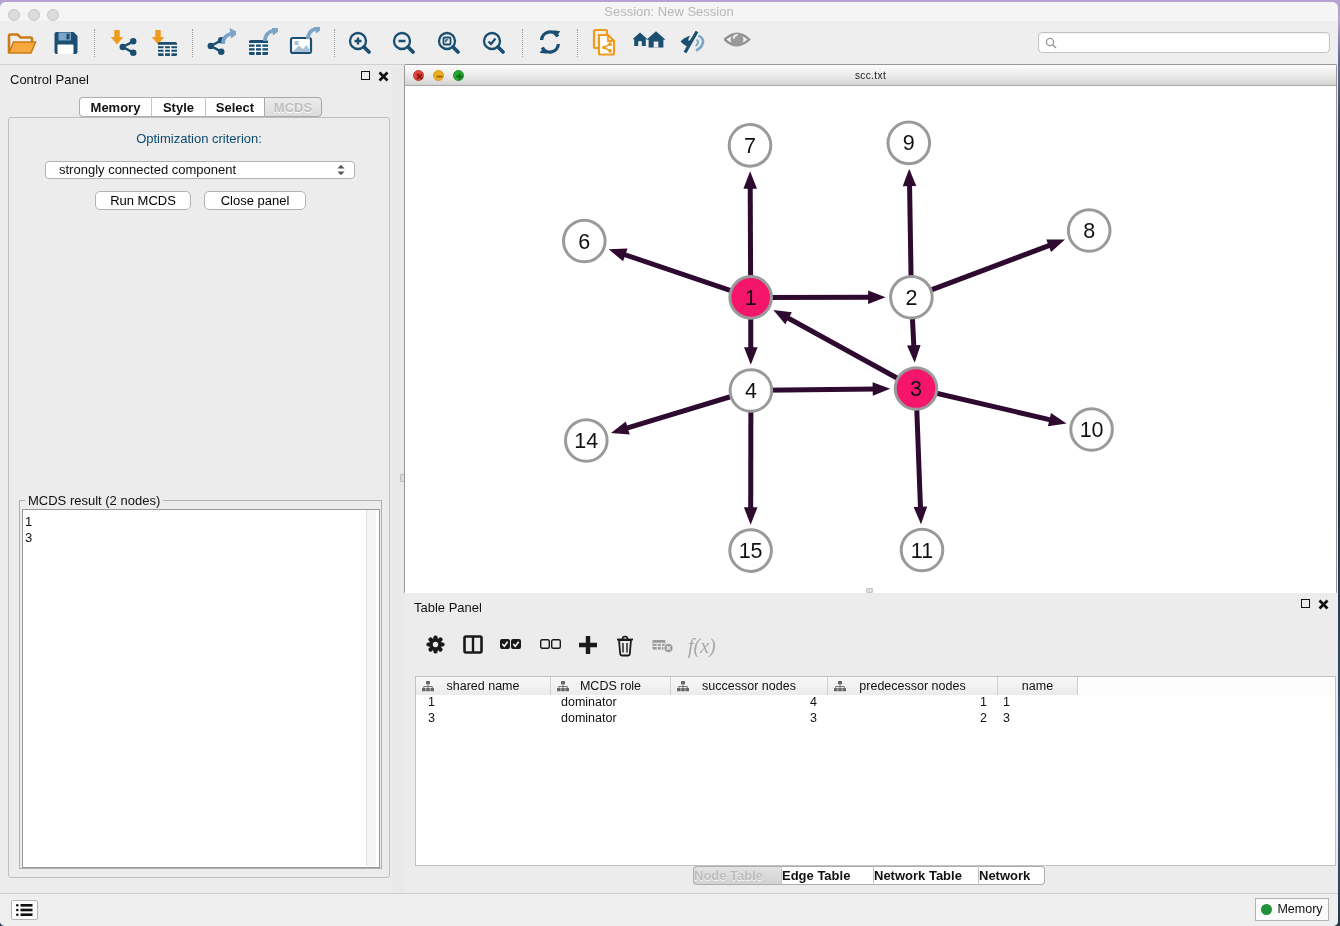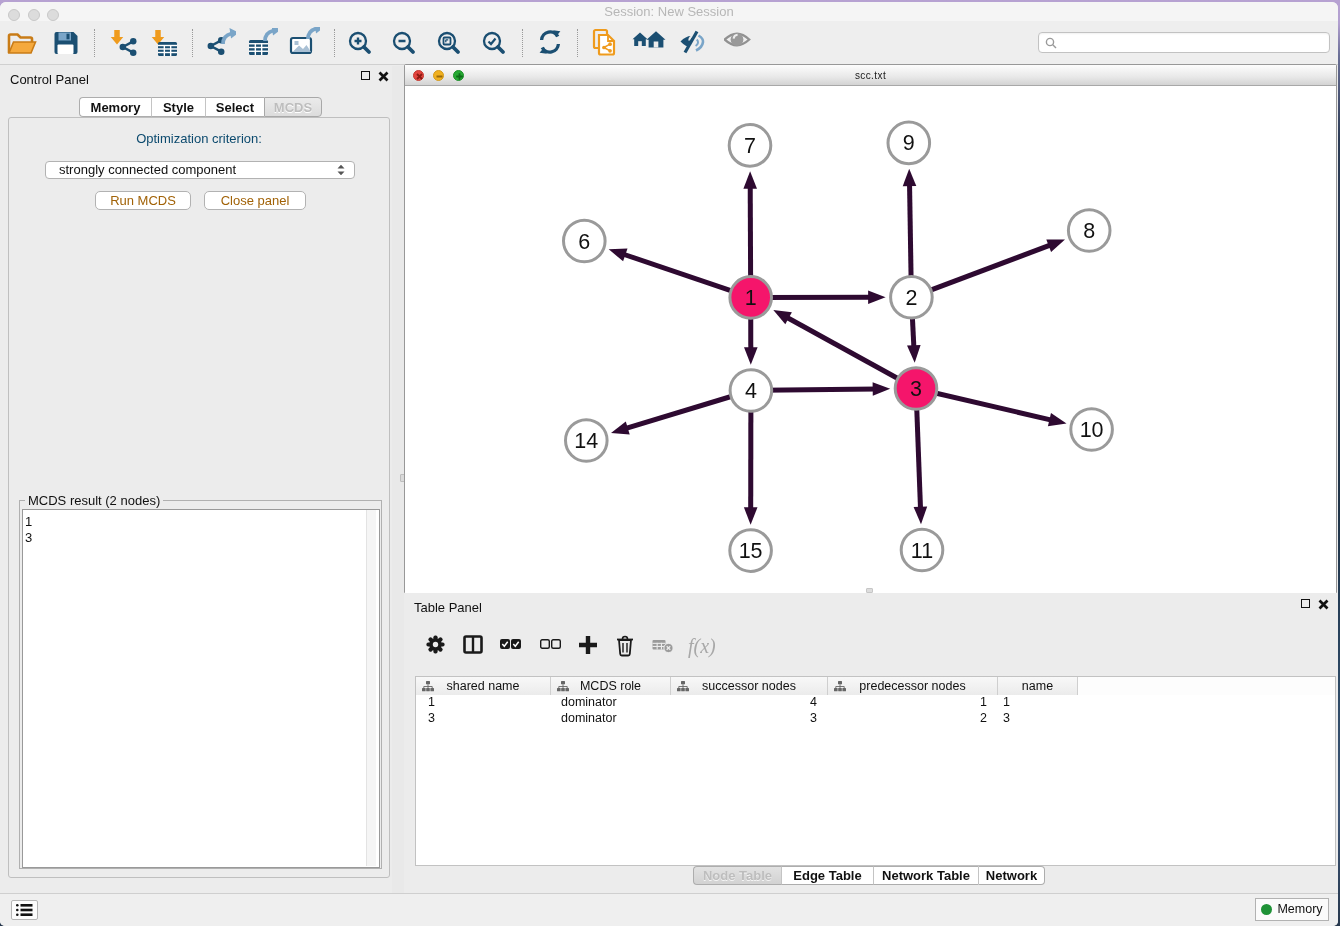--- a/index.html
+++ b/index.html
@@ -19,21 +19,21 @@
 #cphead{left:10px;top:6px;font-size:13px;color:#111}
 .wicon{position:absolute;font-weight:bold;color:#111}
 #cptabs{position:absolute;left:79px;top:31px;height:20px;display:flex}
 .tab{font-size:13px;font-weight:bold;color:#111;background:#fff;border-top:1px solid #adadad;border-bottom:1px solid #adadad;line-height:19px;text-align:center}
 .tab.first{border-left:1px solid #adadad;border-radius:4px 0 0 4px}
 .tab.sel{background:linear-gradient(#ebebeb,#dcdcdc);color:#bdbdbd;text-shadow:0 1px 0 #fff;border:1px solid #a8a8a8;border-radius:0 4px 4px 0}
 .tab.mid{border-left:1px solid #c4c4c4}
 #cpbody{position:absolute;left:8px;top:51px;width:382px;height:761px;border:1px solid #bfbfbf;border-radius:3px;background:#ececec}
 #optlabel{width:100%;text-align:center;top:13px;font-size:13px;color:#0c4a6e}
 #dropdown{left:36px;top:43px;width:310px;height:18px;background:#fff;border:1px solid #b2b2b2;border-radius:4px;font-size:13px;color:#111;line-height:16px;padding-left:13px}
-.btn{position:absolute;height:19px;background:#fff;border:1px solid #b2b2b2;border-radius:5px;font-size:13px;color:#a16207;text-align:center;line-height:18px}
+.btn{position:absolute;height:19px;background:#fff;border:1px solid #b2b2b2;border-radius:5px;font-size:13px;color:#000000;text-align:center;line-height:18px}
 #grp{left:10px;top:375px;width:363px;height:375px}
 #grpbox{position:absolute;left:0;top:7px;width:363px;height:369px;border:1px solid #b0b0b0}
 #grplab{position:absolute;left:5px;top:-8px;background:#ececec;padding:0 3px;font-size:13px;color:#111;z-index:2}
 #grptext{position:absolute;left:3px;top:16px;width:358px;height:359px;background:#fff;border:1px solid #999;font-size:13px;color:#111;padding:4px 0 0 2px;line-height:16px}
 #grpsb{position:absolute;right:3px;top:0px;width:10px;height:356px;background:#f5f5f5;border-left:1px solid #e3e3e3}
 
 #vsplit{left:392px;top:64px;width:12px;height:827px;background:#e9e9e9}
 #vshandle{left:400px;top:472px;width:5px;height:8px;background:#dadada;border:1px solid #bdbdbd;border-radius:1px}
 
 #netwin{left:404px;top:62px;width:933px;height:529px;background:#fff;border:1px solid #989898;border-radius:2px 2px 0 0}
@@ -45,21 +45,21 @@
 #hhandle{left:866px;top:586px;width:7px;height:5px;background:#ddd;border:1px solid #c6c6c6;border-radius:1px}
 
 #tpanel{left:404px;top:595px;width:934px;height:296px;background:#ececec}
 #tphead{left:10px;top:3px;font-size:13px;color:#111}
 .ticon{position:absolute;top:38px}
 #ttable{position:absolute;left:11px;top:79px;width:921px;height:190px;background:#fff;border:1px solid #c2c2c2}
 .th{position:absolute;top:0;height:18px;background:linear-gradient(#f8f8f8,#ebebeb);border-right:1px solid #cfcfcf;font-size:12.5px;color:#111;text-align:center;line-height:18px}
 .td{position:absolute;font-size:12.5px;color:#111;height:16px;line-height:16px}
 
 #btabs{position:absolute;left:289px;top:269px;height:19px;display:flex}
-.btab{font-size:13px;font-weight:bold;color:#111;background:#fff;border-top:1px solid #adadad;border-bottom:1px solid #adadad;line-height:18px;text-align:center}
+.btab{font-size:13px;font-weight:bold;color:#111;background:#fff;border-top:1px solid #adadad;border-bottom:1px solid #adadad;line-height:18px;}
 .btab.first{border-left:1px solid #adadad;border-radius:4px 0 0 4px;background:linear-gradient(#e2e2e2,#d2d2d2);color:#bdbdbd;text-shadow:0 1px 0 #f5f5f5}
 .btab.last{border-right:1px solid #adadad;border-radius:0 4px 4px 0}
 .btab.mid{border-left:1px solid #c4c4c4}
 
 #sbar{left:0;top:891px;width:1338px;height:33px;background:#efefef;border-top:1px solid #cfcfcf}
 #slbtn{position:absolute;left:11px;top:6px;width:27px;height:20px;background:#fcfcfc;border:1px solid #b5b5b5;border-radius:2px}
 #membtn{position:absolute;left:1255px;top:4px;width:74px;height:23px;background:#fbfbfb;border:1px solid #b2b2b2;font-size:12.5px;color:#111;line-height:21px;text-align:center}
 svg{display:block}
 </style></head><body>
 <div id="win">

